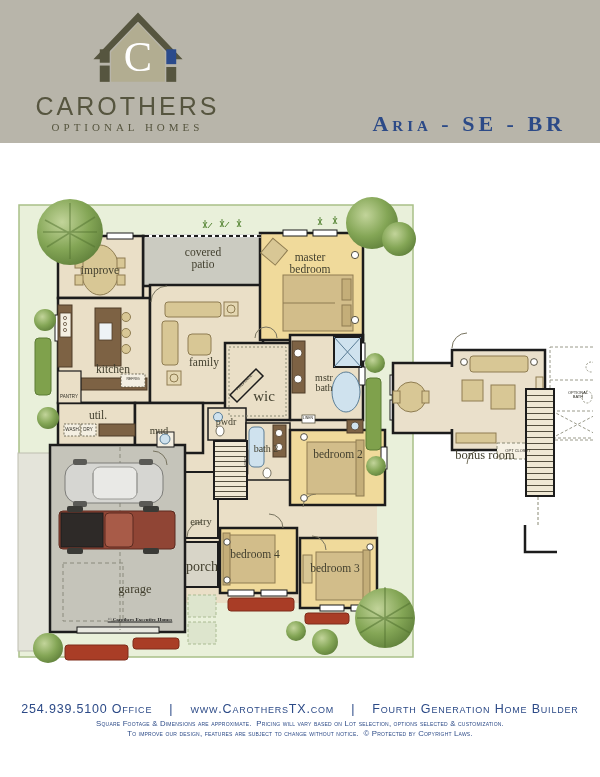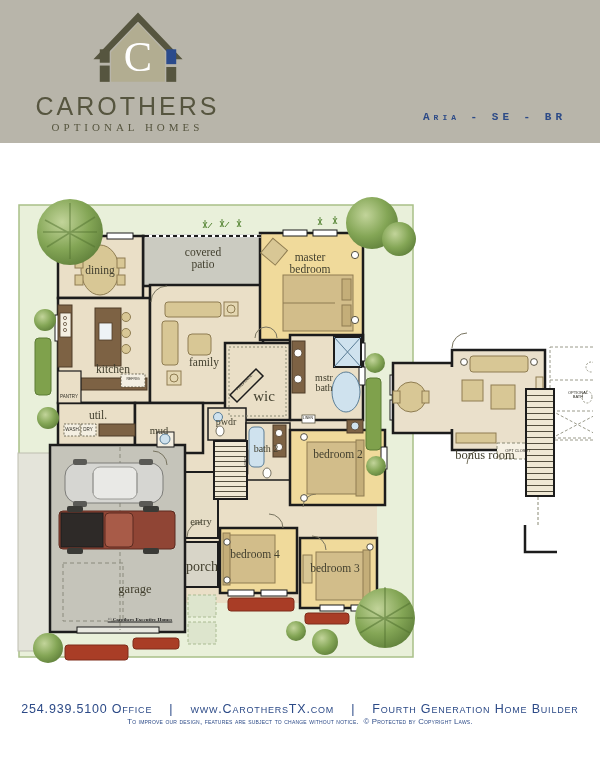--- a/index.html
+++ b/index.html
@@ -7,22 +7,22 @@
        font-family:"Liberation Sans",sans-serif;}
   
   .header{position:absolute;left:0;top:0;width:600px;height:143px;background:#b8b5aa;}
   .logo{position:absolute;left:92px;top:7px;width:92px;height:86px;}
   .brand{position:absolute;left:30px;top:92px;width:195px;text-align:center;
          color:#56553f;font-family:"Liberation Sans",sans-serif;font-size:25px;
          letter-spacing:3px;font-weight:400;}
   .brand-sub{position:absolute;left:30px;top:121px;width:195px;text-align:center;
          color:#56553f;font-size:11px;letter-spacing:4px;font-family:"Liberation Serif",serif;}
   .plan-title{position:absolute;right:34px;top:111px;color:#2c4a87;font-weight:bold;
-         font-size:11px;letter-spacing:4px;font-variant:small-caps;
-         font-family:Liberation Mono, monospace;}
+         font-size:22px;letter-spacing:4px;font-variant:small-caps;
+         font-family:Liberation Serif, serif;}
   
   .plan{position:absolute;left:15px;top:195px;width:578px;height:470px;}
   .plan svg{position:absolute;left:0;top:0;}
   .lbl{position:absolute;transform:translate(-50%,-50%);text-align:center;
        font-family:"Liberation Serif",serif;font-size:11.5px;line-height:1.02;
        color:#43402f;white-space:normal;}
   .tl{position:absolute;transform:translate(-50%,-50%);text-align:center;
       font-family:"Liberation Sans",sans-serif;font-size:4.5px;line-height:1;
       color:#2e2c24;white-space:nowrap;}
   .stairs{position:absolute;border:2px solid #1c1c1c;box-sizing:border-box;
@@ -309,21 +309,21 @@
       <path d="M222 32 l4 -6 M224 32 l0 -8 M226 32 l-4 -6"></path>
       <path d="M303 30 l4 -6 M305 30 l0 -8 M307 30 l-4 -6"></path>
       <path d="M318 29 l4 -6 M320 29 l0 -8 M322 29 l-4 -6"></path>
     </g>
   </g>
 </svg>
 
   <div class="stairs" style="left:198px;top:245px;width:35px;height:60px;"></div>
   <div class="stairs" style="left:510px;top:193px;width:30px;height:109px;background:repeating-linear-gradient(180deg,#efe8d4 0 5px,#55503f 5px 6px);"></div>
 
-  <div class="lbl" style="left:85px;top:76px;width:70px;">dining</div>
+  <div class="lbl" style="left:85px;top:76px;width:70px;">improve</div>
   <div class="lbl" style="left:188px;top:64px;width:58px;">covered patio</div>
   <div class="lbl" style="left:295px;top:69px;width:66px;">master bedroom</div>
   <div class="lbl" style="left:189px;top:168px;width:60px;">family</div>
   <div class="lbl" style="left:98px;top:175px;width:60px;">kitchen</div>
   <div class="lbl" style="left:83px;top:221px;width:50px;">util.</div>
   <div class="lbl" style="left:144px;top:224px;width:40px;font-size:10.5px;margin-top:12px;">mud</div>
   <div class="lbl" style="left:211px;top:227px;width:40px;font-size:10px;">pwdr</div>
   <div class="lbl" style="left:249px;top:202px;width:40px;font-size:15px;">wic</div>
   <div class="lbl" style="left:309px;top:188px;width:32px;font-size:10px;">mstr bath</div>
   <div class="lbl" style="left:251px;top:254px;width:28px;font-size:10px;">bath 2</div>
@@ -342,14 +342,15 @@
   <div class="tl" style="left:293px;top:224px;font-size:3.5px;">LINEN</div>
   <div class="tl" style="left:229px;top:267px;font-size:3.5px;transform:translate(-50%,-50%) rotate(90deg);">LINEN</div>
   <div class="tl" style="left:230px;top:188px;font-size:3.8px;transform:translate(-50%,-50%) rotate(-45deg);">FIREPLACE</div>
   <div class="tl" style="left:503px;top:256px;font-size:4px;">OPT CLOSET</div>
   <div class="tl" style="left:563px;top:200px;font-size:4px;width:26px;white-space:normal;">OPTIONAL BATH</div>
   <div class="copyright" style="left:125px;top:424px;">© Carothers Executive Homes</div>
 </div>
 
 <div class="footer">
   <div class="f1">254.939.5100 Office    |    www.CarothersTX.com    |    Fourth Generation Home Builder</div>
+  <div class="f2">Square Footage &amp; Dimensions are approximate.  Pricing will vary based on Lot selection, options selected &amp; customization.</div>
   <div class="f3">To improve our design, features are subject to change without notice.  © Protected by Copyright Laws.</div>
 </div>
 
 </body></html>

